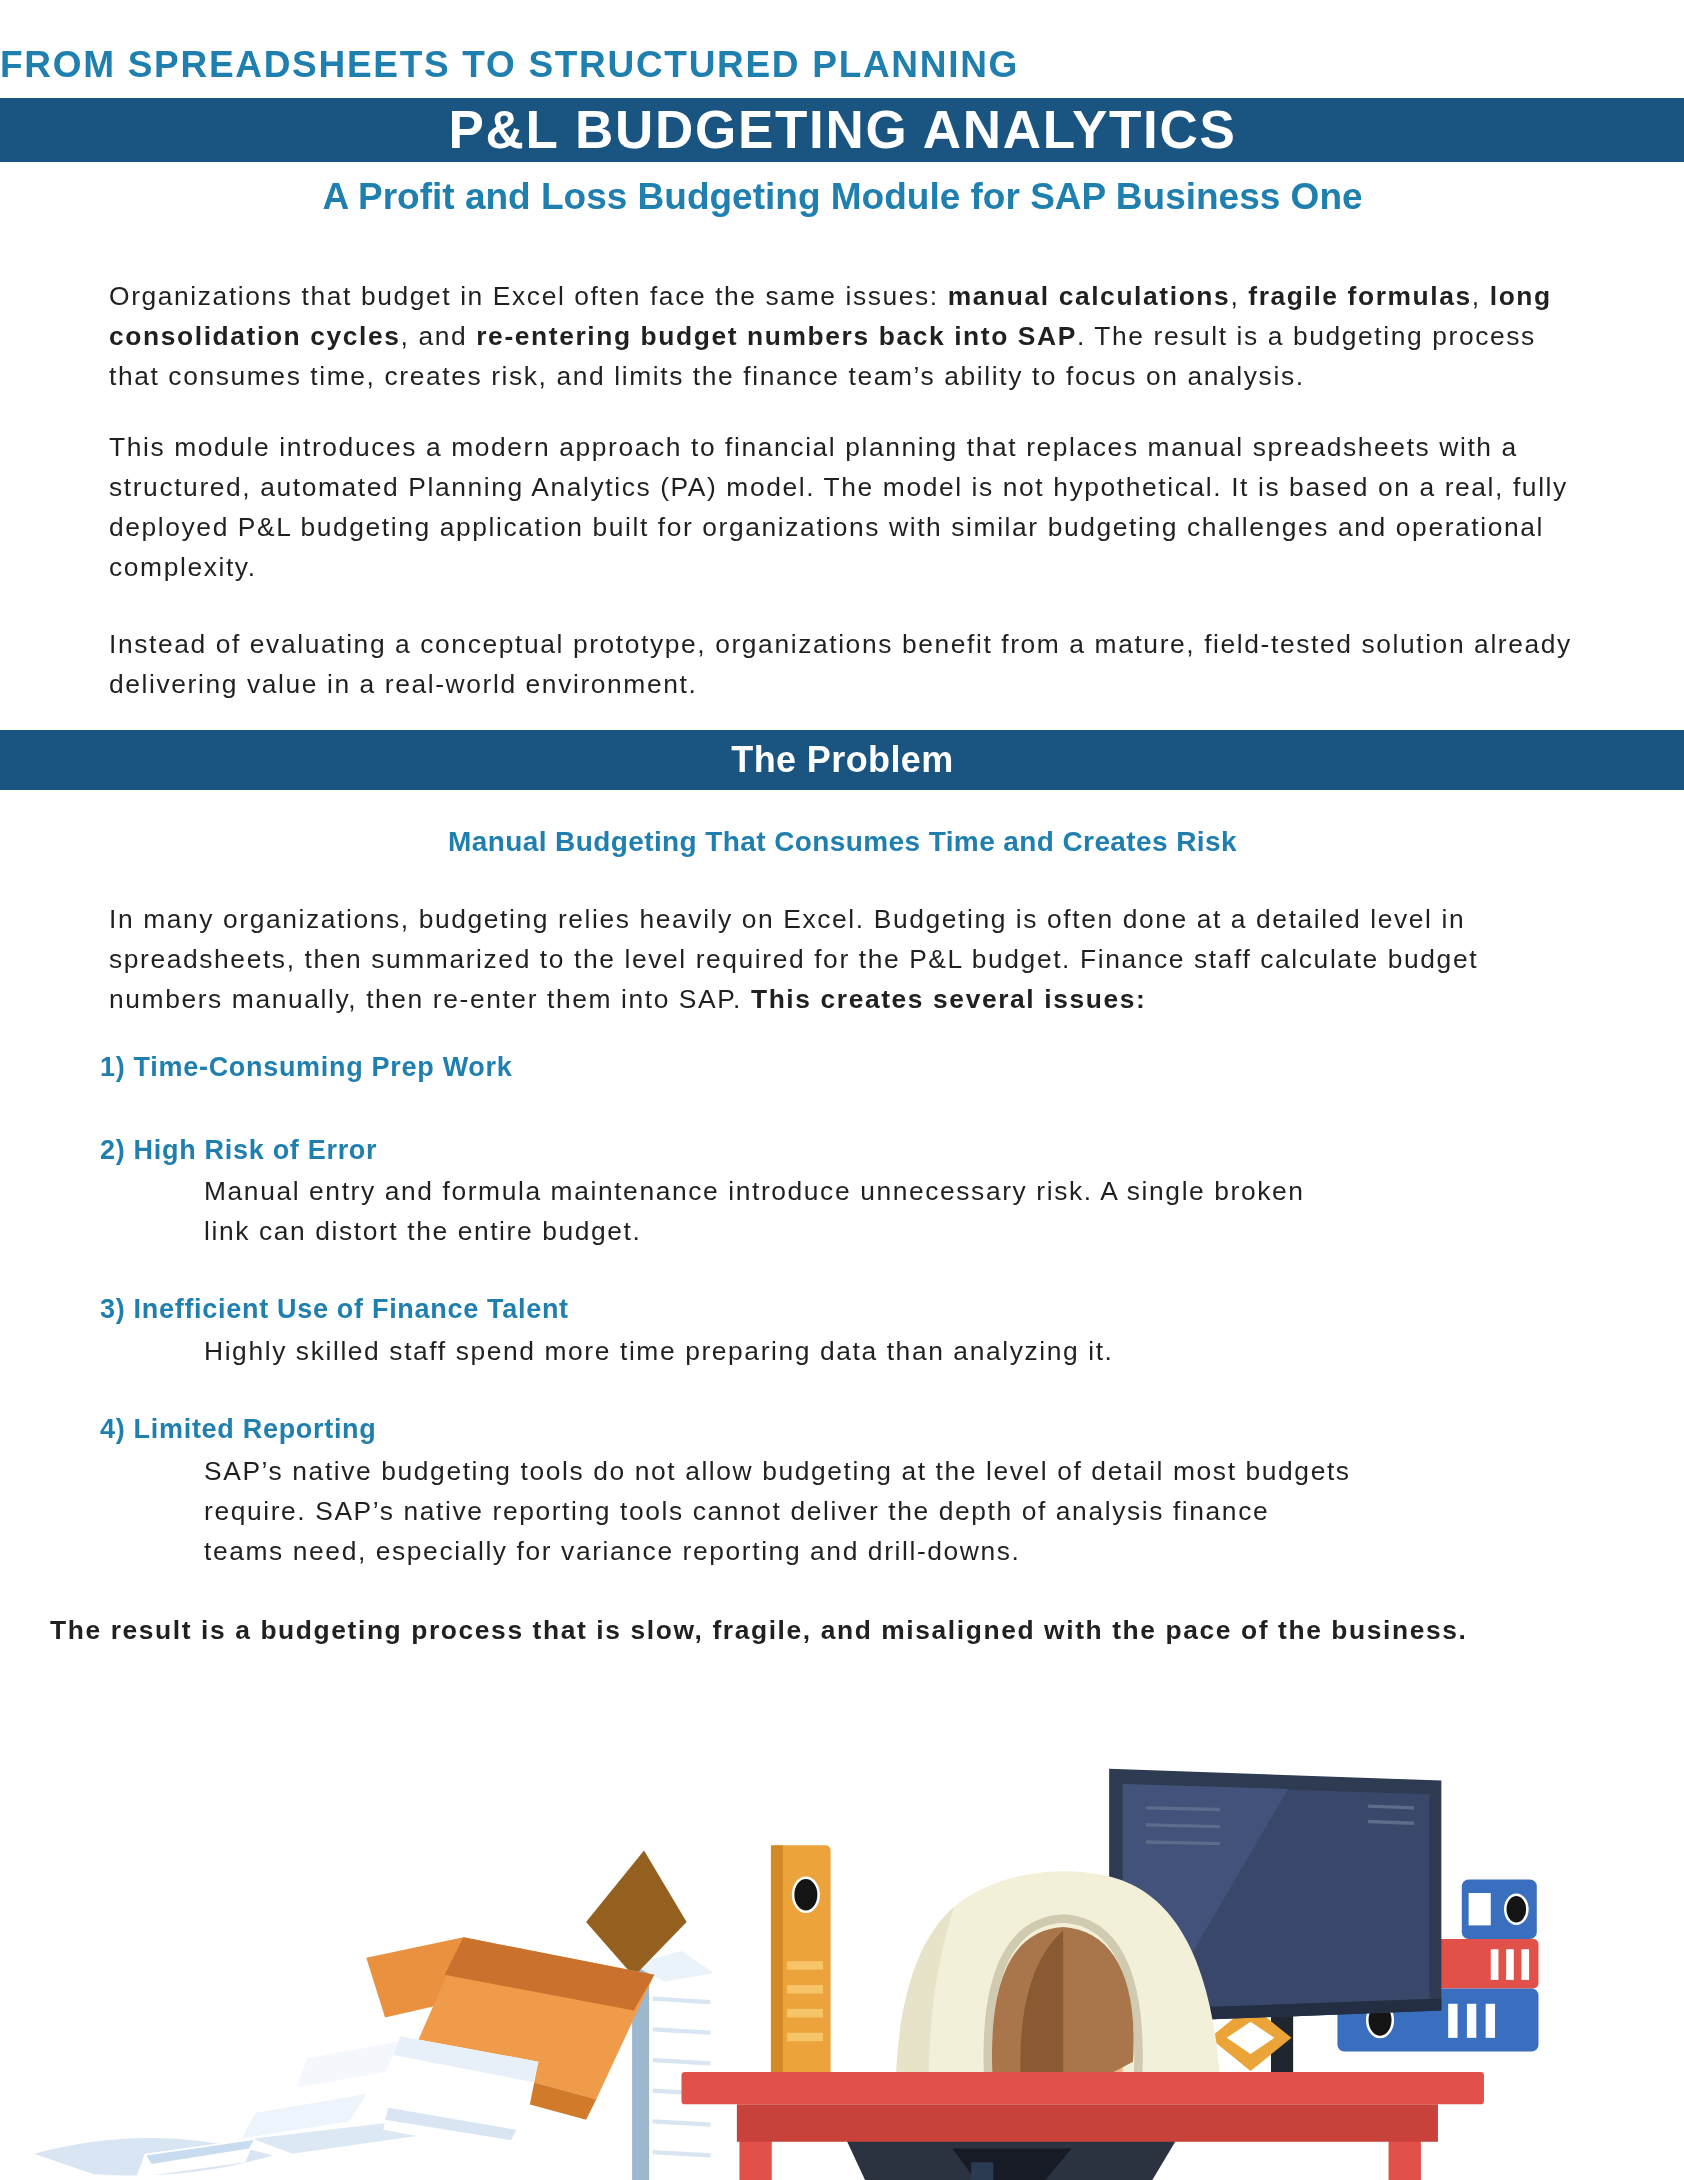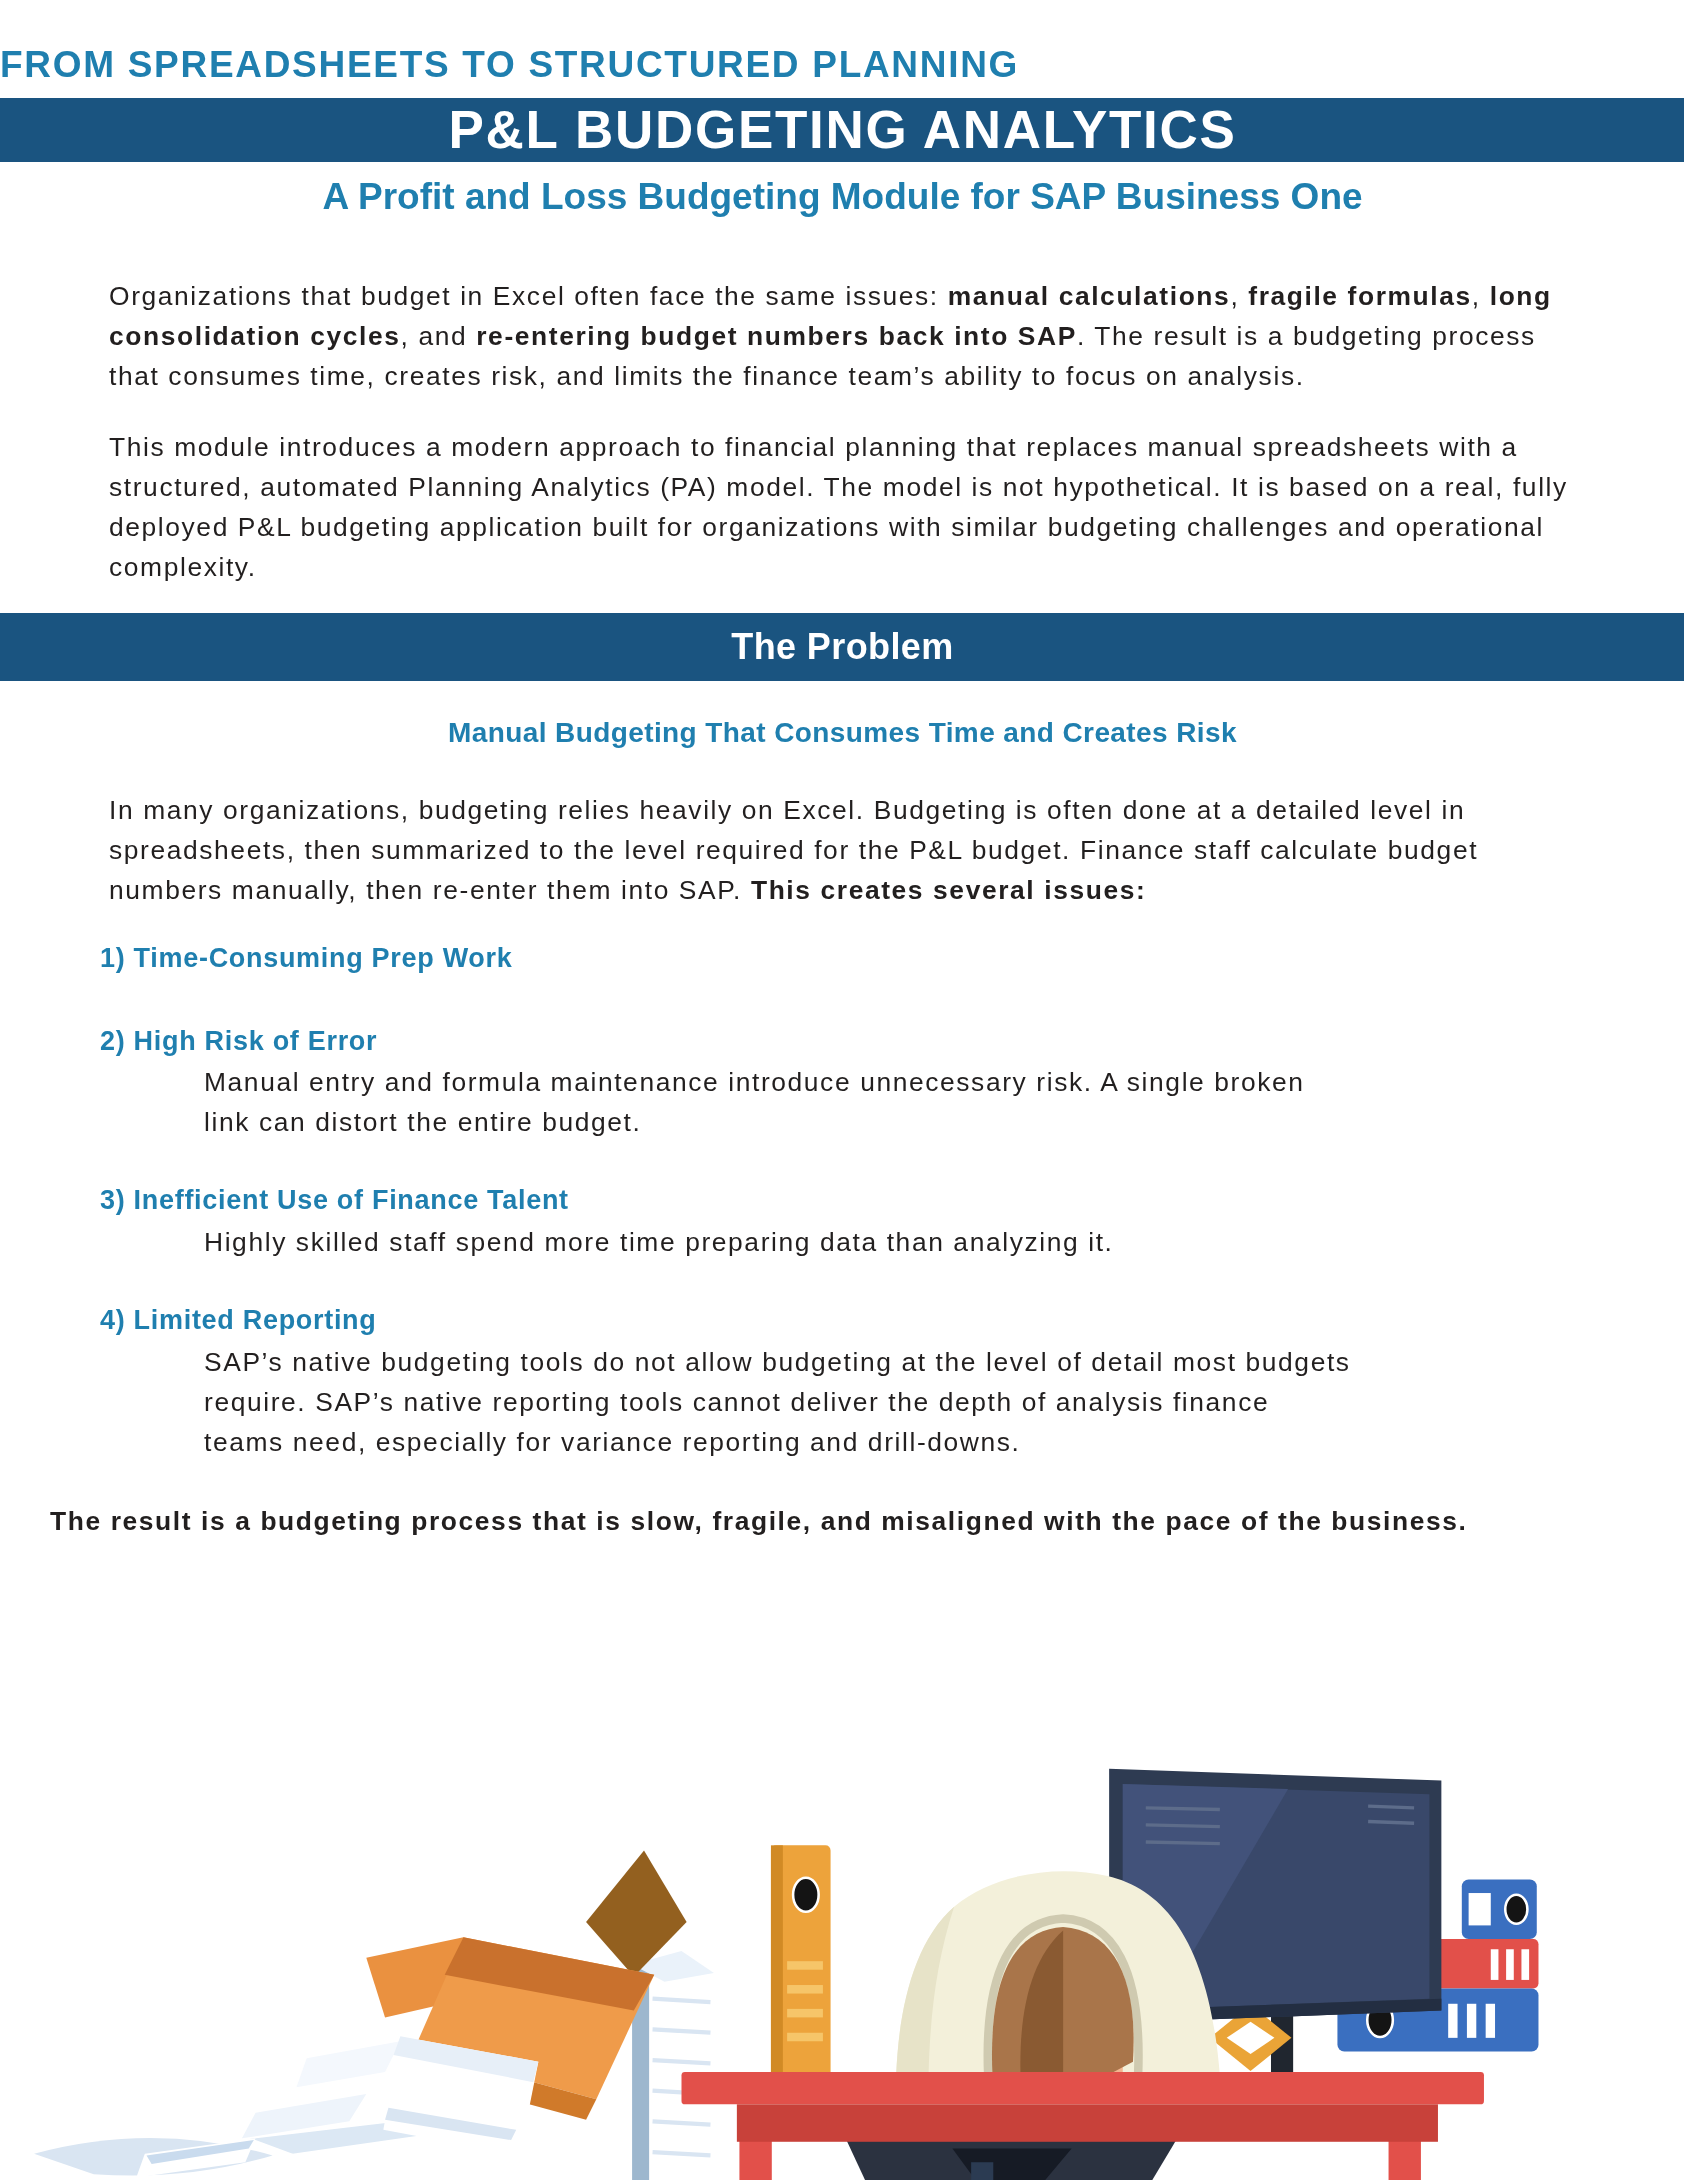--- a/index.html
+++ b/index.html
@@ -33,21 +33,21 @@
   .bodycopy{
     margin:0 109px;
     font-size:26.4px;line-height:40px;letter-spacing:1.6px;color:var(--ink);
   }
   .bodycopy p{margin:0;}
   .p1{margin-top:58px !important;}
   .p2{margin-top:31px !important;}
   .p3{margin-top:37px !important;}
   .b{font-weight:bold;}
   .band{
-    margin-top:25.6px;height:68px;background:var(--navy);
+    margin-top:25.6px;height:60px;background:var(--navy);
     display:flex;align-items:center;justify-content:center;
   }
   .band h2{
     margin:0;color:#ffffff;font-size:36px;font-weight:bold;letter-spacing:0.4px;
   }
   .subheading{
     margin:36px 0 0 0;text-align:center;
     font-size:28px;font-weight:bold;color:var(--accent);letter-spacing:0.4px;
   }
   .lead{margin-top:41px !important;}
@@ -82,20 +82,21 @@
 
 <div class="banner">
   <h1>P&amp;L BUDGETING ANALYTICS</h1>
 </div>
 
 <div class="subtitle">A Profit and Loss Budgeting Module for SAP Business One</div>
 
 <div class="bodycopy">
   <p class="p1"><span>Organizations that budget in Excel often face the same issues: </span><span class="b">manual calculations</span><span>, </span><span class="b">fragile formulas</span><span>, </span><span class="b">long consolidation cycles</span><span>, and </span><span class="b">re-entering budget numbers back into SAP</span><span>. The result is a budgeting process that consumes time, creates risk, and limits the finance team’s ability to focus on analysis.</span></p>
   <p class="p2">This module introduces a modern approach to financial planning that replaces manual spreadsheets with a structured, automated Planning Analytics (PA) model. The model is not hypothetical. It is based on a real, fully deployed P&amp;L budgeting application built for organizations with similar budgeting challenges and operational complexity.</p>
+  <p class="p3">Instead of evaluating a conceptual prototype, organizations benefit from a mature, field-tested solution already delivering value in a real-world environment.</p>
 </div>
 
 <div class="band">
   <h2>The Problem</h2>
 </div>
 
 <div class="subheading">Manual Budgeting That Consumes Time and Creates Risk</div>
 
 <div class="bodycopy">
   <p class="lead"><span>In many organizations, budgeting relies heavily on Excel. Budgeting is often done at a detailed level in spreadsheets, then summarized to the level required for the P&amp;L budget. Finance staff calculate budget numbers manually, then re-enter them into SAP. </span><span class="b">This creates several issues:</span></p>

